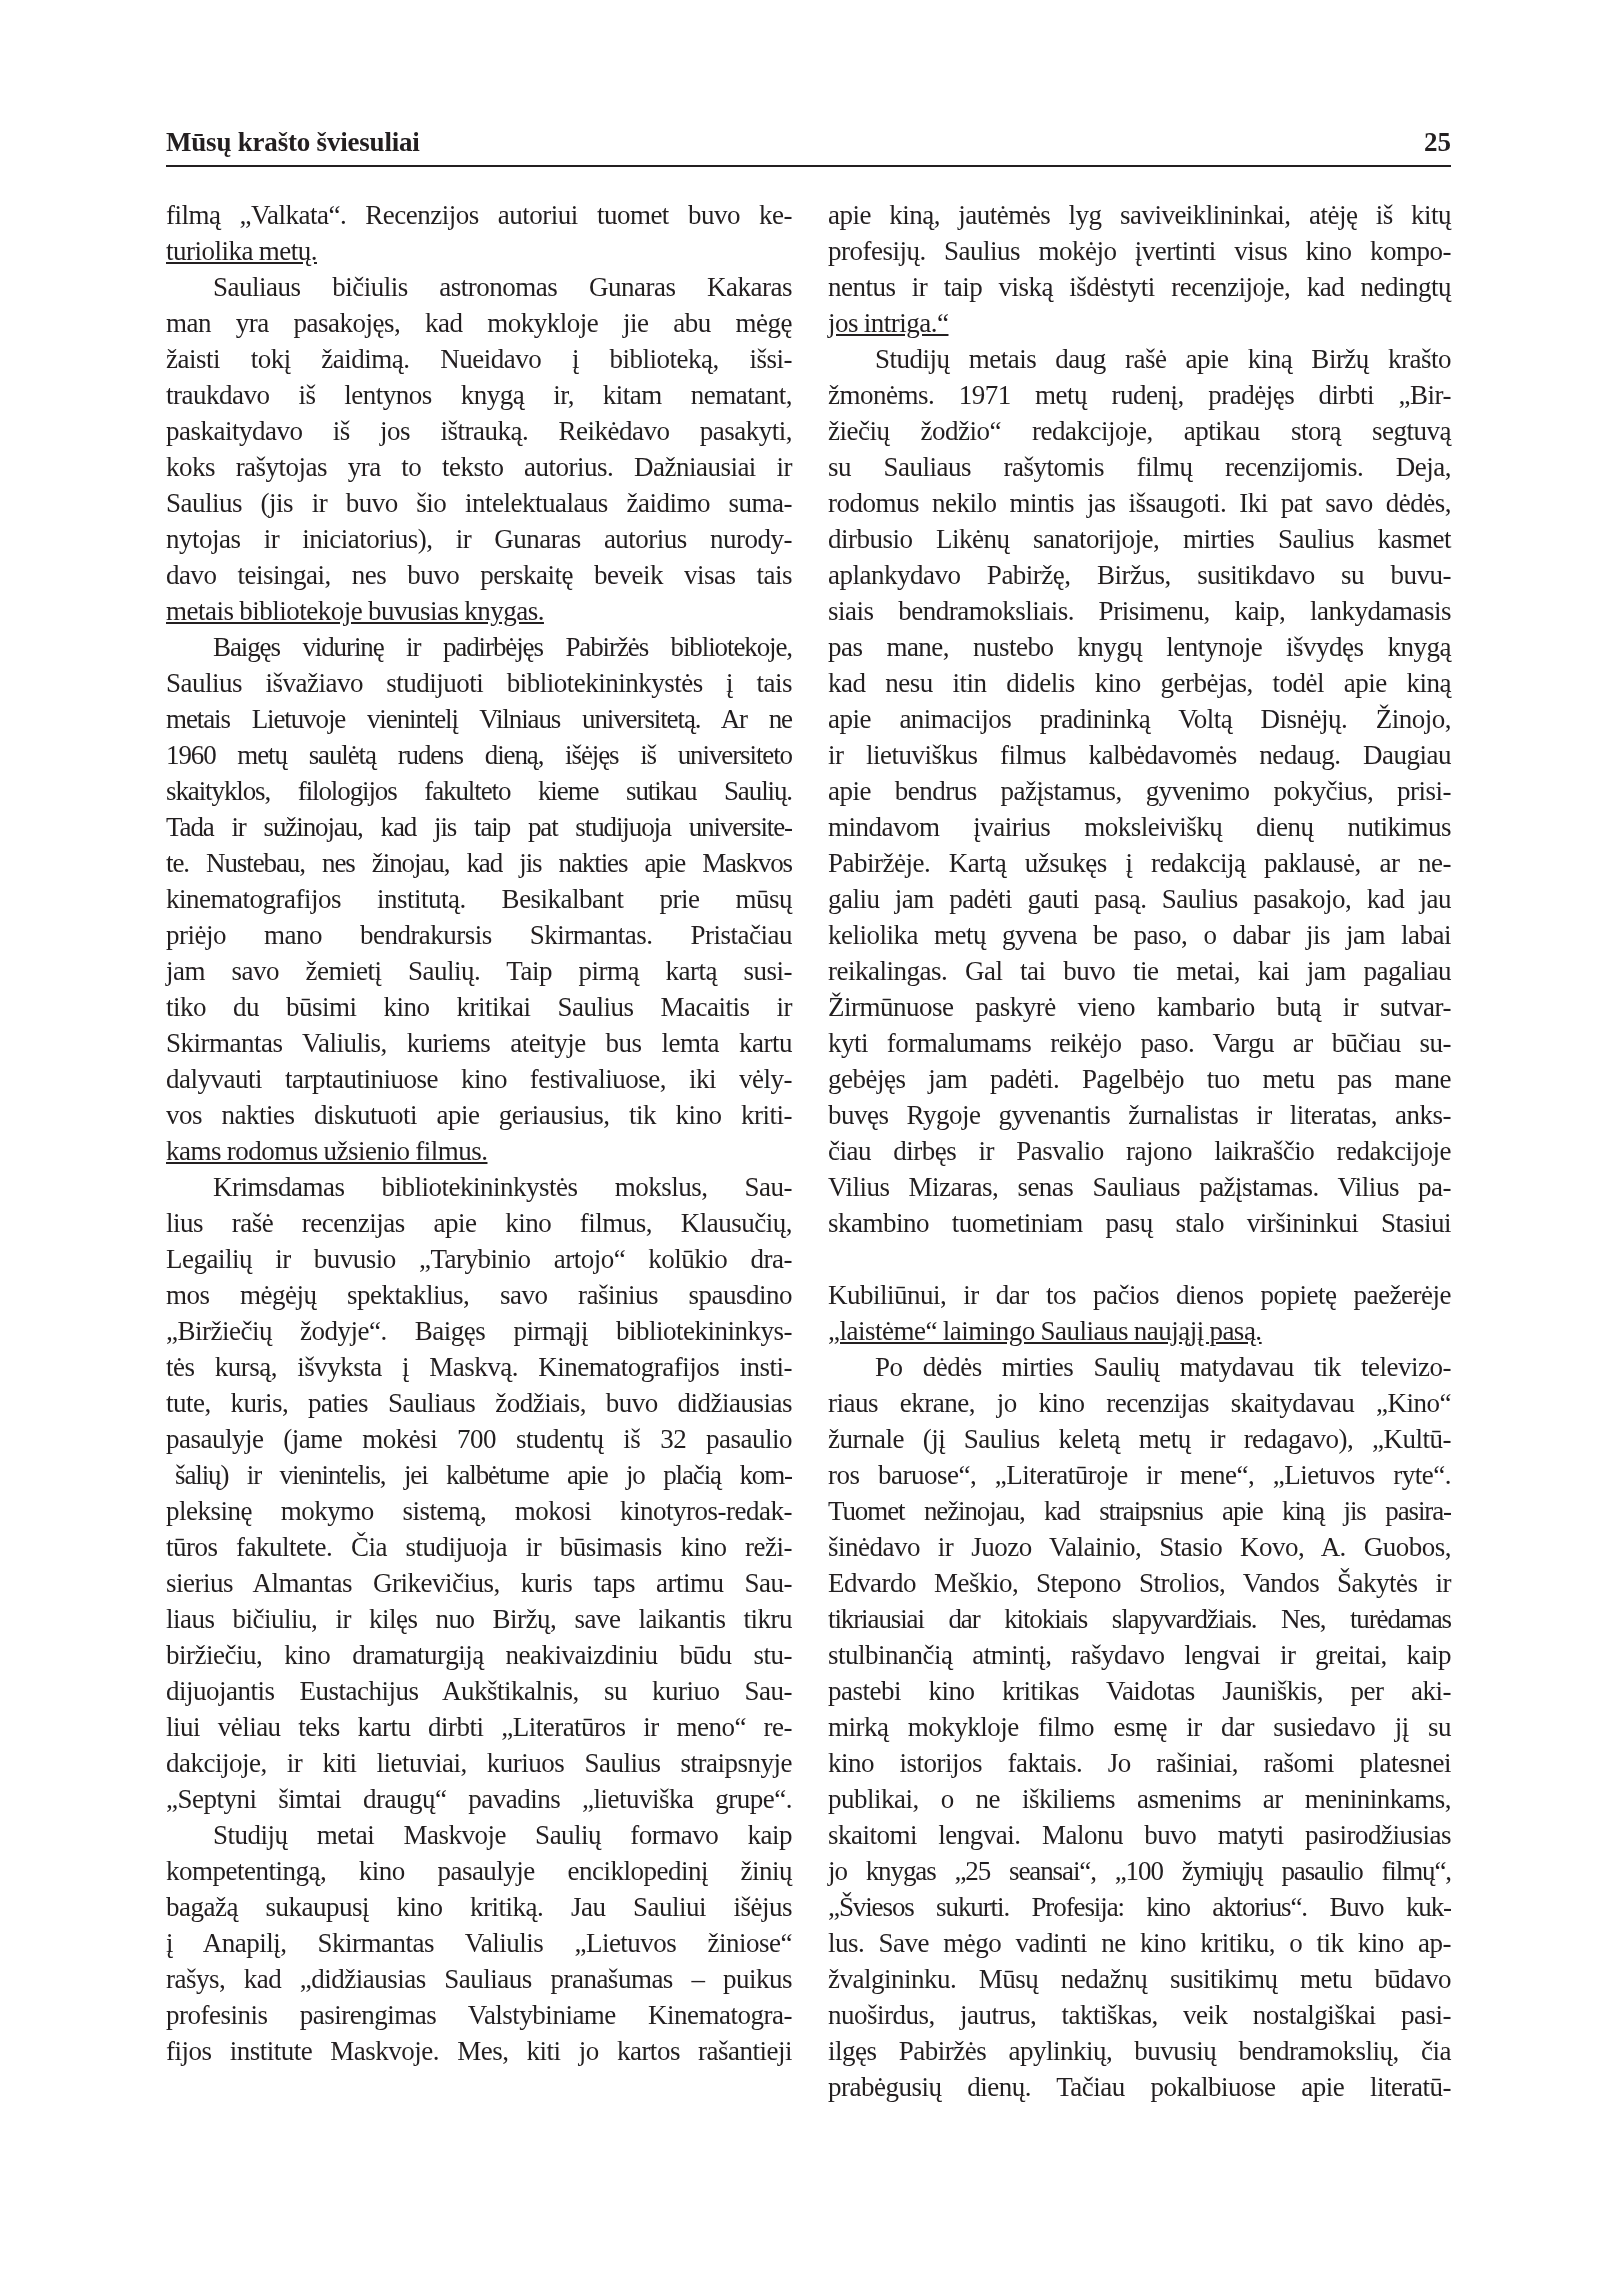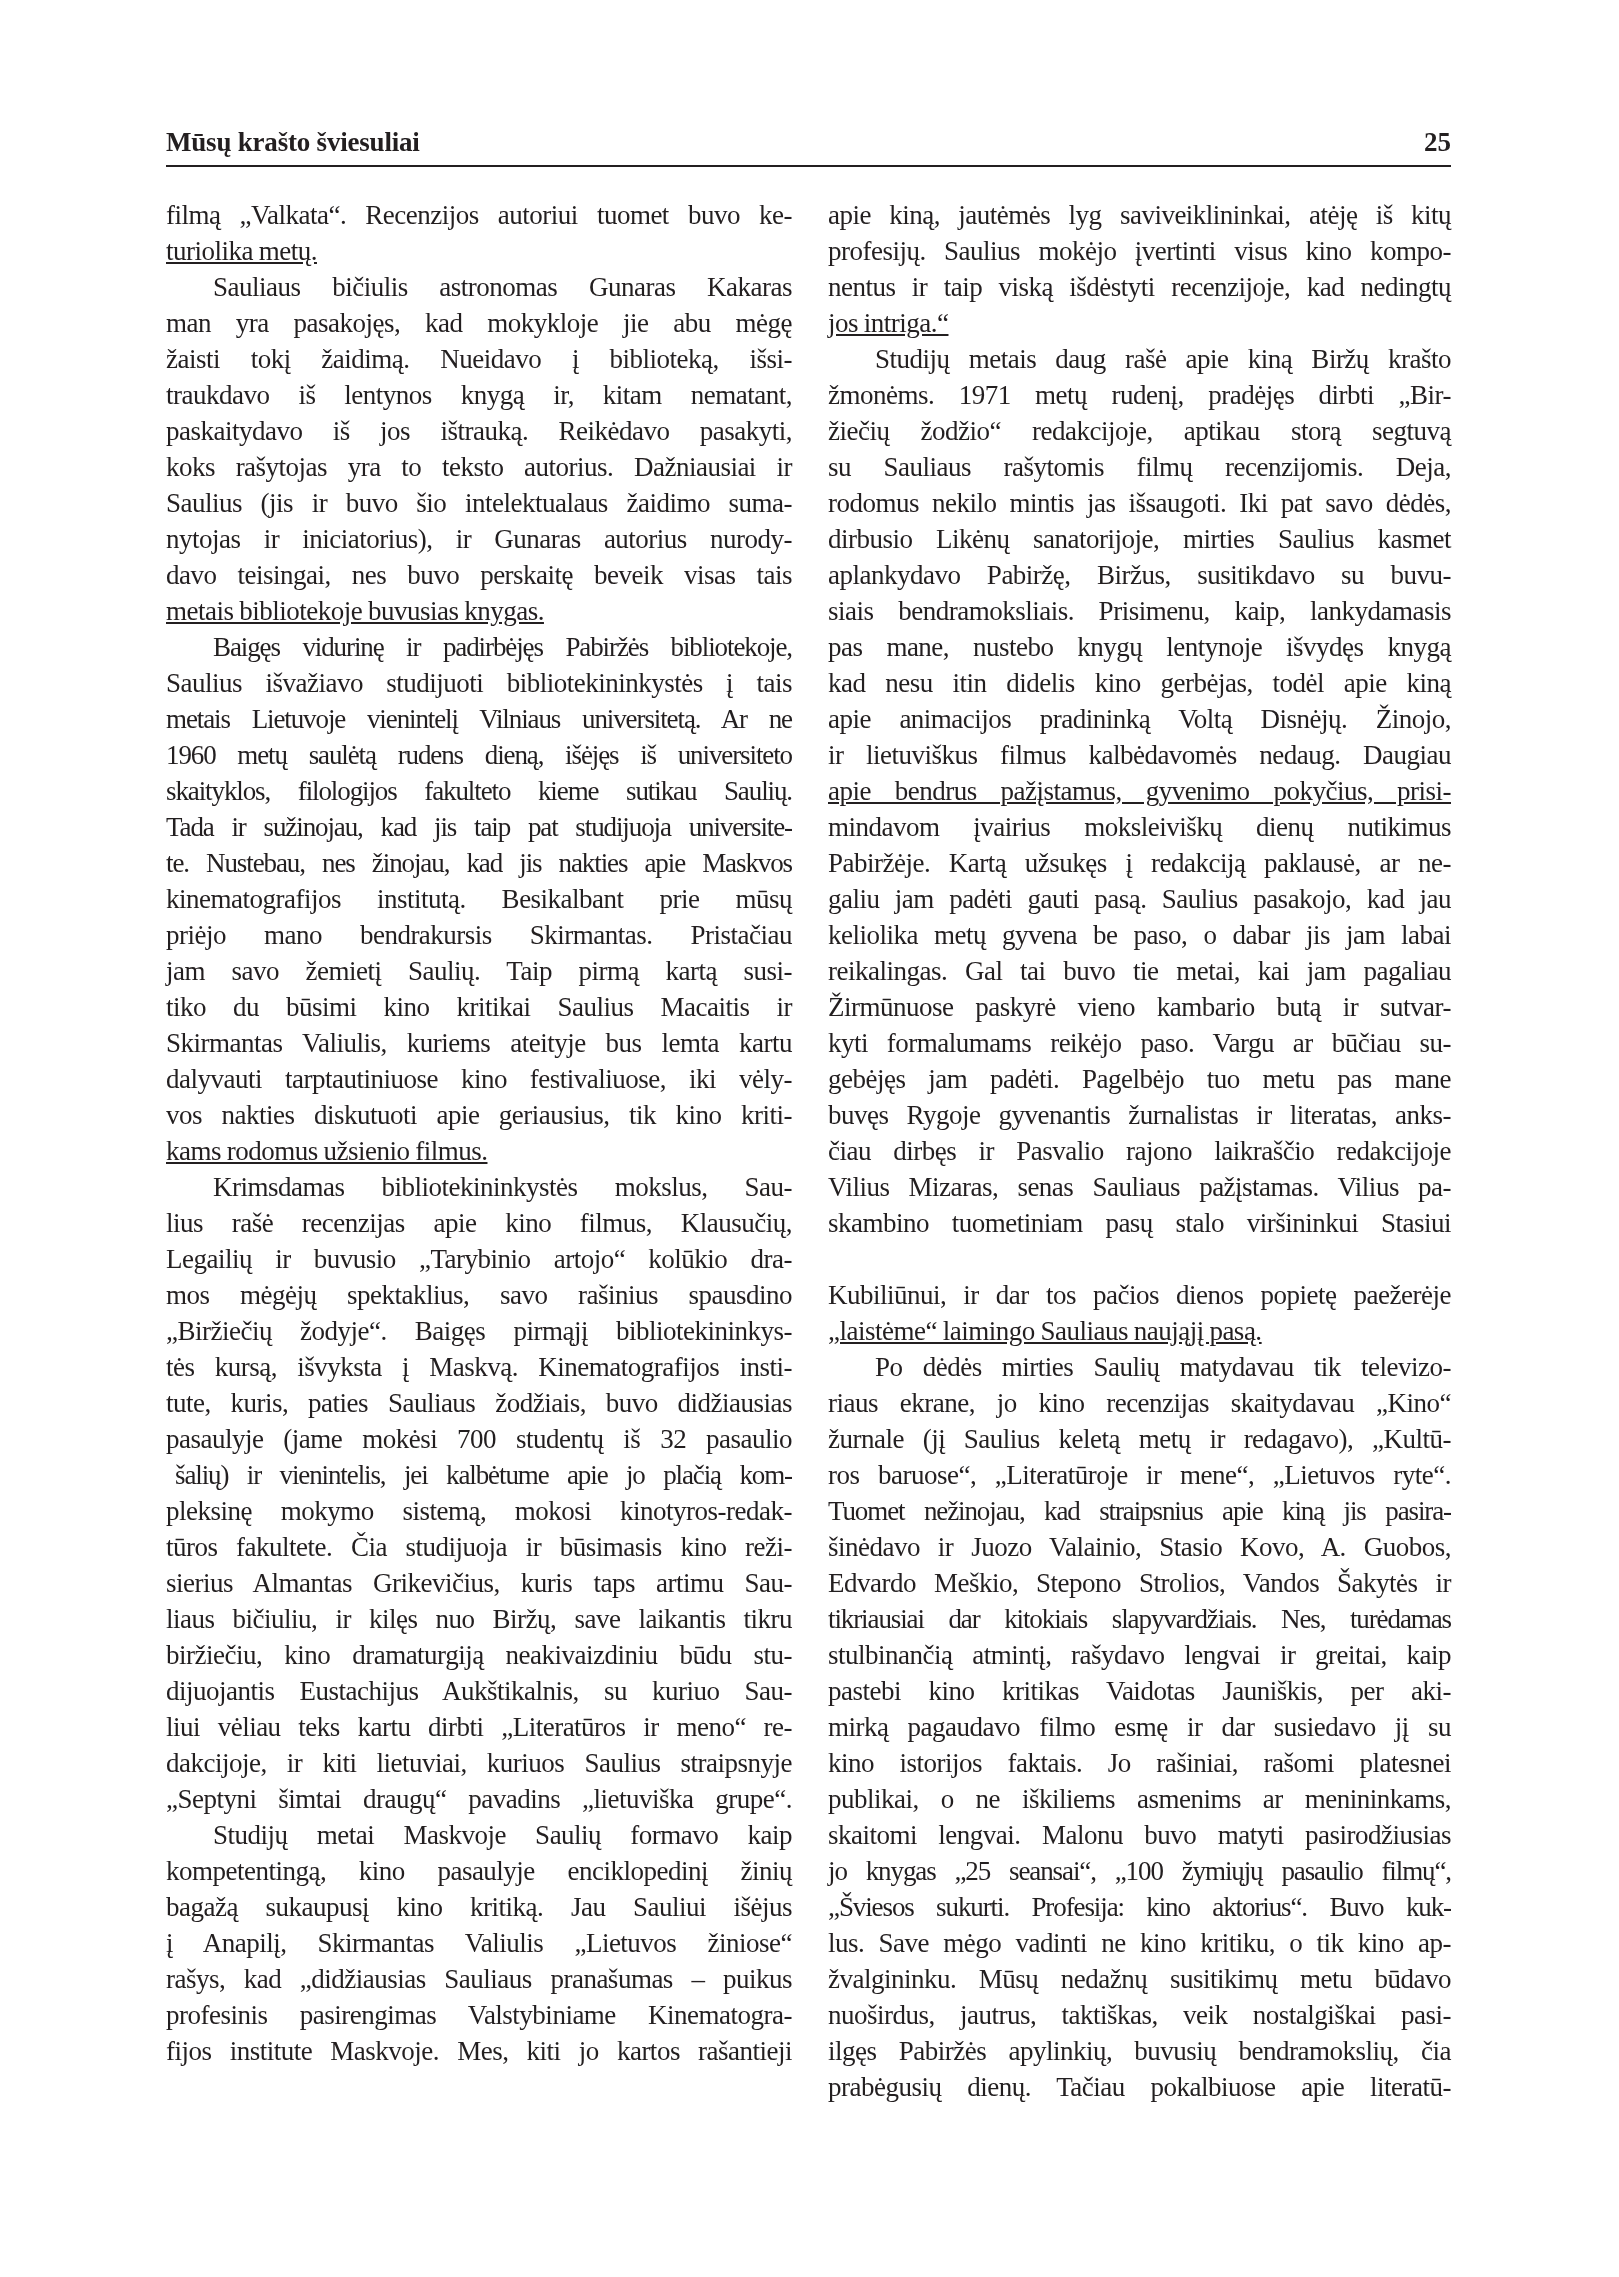--- a/index.html
+++ b/index.html
@@ -112,21 +112,21 @@
     <span class="line" style="display: block;">žiečių žodžio“ redakcijoje, aptikau storą segtuvą</span>
     <span class="line" style="display: block;">su Sauliaus rašytomis filmų recenzijomis. Deja,</span>
     <span class="line" style="display: block;">rodomus nekilo mintis jas išsaugoti. Iki pat savo dėdės,</span>
     <span class="line" style="display: block;">dirbusio Likėnų sanatorijoje, mirties Saulius kasmet</span>
     <span class="line" style="display: block;">aplankydavo Pabiržę, Biržus, susitikdavo su buvu-</span>
     <span class="line" style="display: block;">siais bendramoksliais. Prisimenu, kaip, lankydamasis</span>
     <span class="line" style="display: block;">pas mane, nustebo knygų lentynoje išvydęs knygą</span>
     <span class="line" style="display: block;">kad nesu itin didelis kino gerbėjas, todėl apie kiną</span>
     <span class="line" style="display: block;">apie animacijos pradininką Voltą Disnėjų. Žinojo,</span>
     <span class="line" style="display: block;">ir lietuviškus filmus kalbėdavomės nedaug. Daugiau</span>
-    <span class="line" style="display: block; text-decoration: underline;">apie bendrus pažįstamus, gyvenimo pokyčius, prisi-</span>
+    <span class="line" style="display: block;">apie bendrus pažįstamus, gyvenimo pokyčius, prisi-</span>
     <span class="line" style="display: block;">mindavom įvairius moksleiviškų dienų nutikimus</span>
     <span class="line" style="display: block;">Pabiržėje. Kartą užsukęs į redakciją paklausė, ar ne-</span>
     <span class="line" style="display: block;">galiu jam padėti gauti pasą. Saulius pasakojo, kad jau</span>
     <span class="line" style="display: block;">keliolika metų gyvena be paso, o dabar jis jam labai</span>
     <span class="line" style="display: block;">reikalingas. Gal tai buvo tie metai, kai jam pagaliau</span>
     <span class="line" style="display: block;">Žirmūnuose paskyrė vieno kambario butą ir sutvar-</span>
     <span class="line" style="display: block;">kyti formalumams reikėjo paso. Vargu ar būčiau su-</span>
     <span class="line" style="display: block;">gebėjęs jam padėti. Pagelbėjo tuo metu pas mane</span>
     <span class="line" style="display: block;">buvęs Rygoje gyvenantis žurnalistas ir literatas, anks-</span>
     <span class="line" style="display: block;">čiau dirbęs ir Pasvalio rajono laikraščio redakcijoje</span>
@@ -137,21 +137,21 @@
     <span class="line indent" style="display: block;">Po dėdės mirties Saulių matydavau tik televizo-</span>
     <span class="line" style="display: block;">riaus ekrane, jo kino recenzijas skaitydavau „Kino“</span>
     <span class="line" style="display: block;">žurnale (jį Saulius keletą metų ir redagavo), „Kultū-</span>
     <span class="line" style="display: block;">ros baruose“, „Literatūroje ir mene“, „Lietuvos ryte“.</span>
     <span class="line tight" style="display: block;">Tuomet nežinojau, kad straipsnius apie kiną jis pasira-</span>
     <span class="line" style="display: block;">šinėdavo ir Juozo Valainio, Stasio Kovo, A. Guobos,</span>
     <span class="line" style="display: block;">Edvardo Meškio, Stepono Strolios, Vandos Šakytės ir</span>
     <span class="line tight" style="display: block;">tikriausiai dar kitokiais slapyvardžiais. Nes, turėdamas</span>
     <span class="line" style="display: block;">stulbinančią atmintį, rašydavo lengvai ir greitai, kaip</span>
     <span class="line" style="display: block;">pastebi kino kritikas Vaidotas Jauniškis, per aki-</span>
-    <span class="line" style="display: block;">mirką pagaudavo filmo esmę ir dar susiedavo jį su</span>
+    <span class="line" style="display: block;">mirką mokykloje filmo esmę ir dar susiedavo jį su</span>
     <span class="line" style="display: block;">kino istorijos faktais. Jo rašiniai, rašomi platesnei</span>
     <span class="line" style="display: block;">publikai, o ne iškiliems asmenims ar menininkams,</span>
     <span class="line" style="display: block;">skaitomi lengvai. Malonu buvo matyti pasirodžiusias</span>
     <span class="line tight" style="display: block;">jo knygas „25 seansai“, „100 žymiųjų pasaulio filmų“,</span>
     <span class="line tight" style="display: block;">„Šviesos sukurti. Profesija: kino aktorius“. Buvo kuk-</span>
     <span class="line" style="display: block;">lus. Save mėgo vadinti ne kino kritiku, o tik kino ap-</span>
     <span class="line" style="display: block;">žvalgininku. Mūsų nedažnų susitikimų metu būdavo</span>
     <span class="line" style="display: block;">nuoširdus, jautrus, taktiškas, veik nostalgiškai pasi-</span>
     <span class="line" style="display: block;">ilgęs Pabiržės apylinkių, buvusių bendramokslių, čia</span>
     <span class="line" style="display: block;">prabėgusių dienų. Tačiau pokalbiuose apie literatū-</span>

